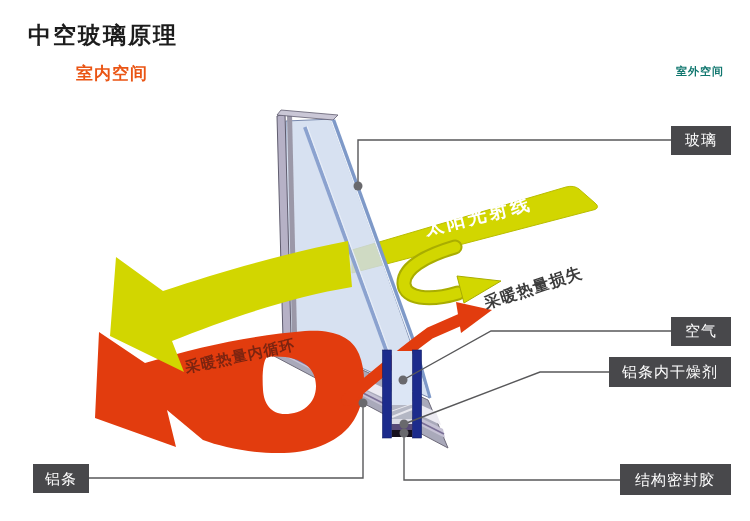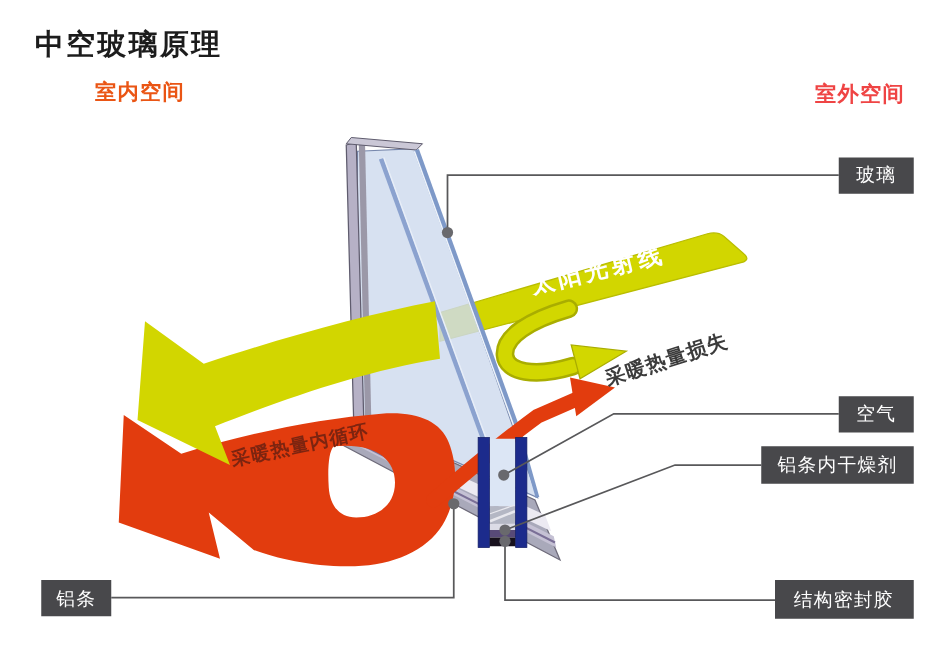--- a/index.html
+++ b/index.html
@@ -2,22 +2,22 @@
 <html><head>
 <meta charset="utf-8">
 <style>
   html,body{margin:0;padding:0;background:#ffffff;}
   .stage{position:relative;width:750px;height:521px;background:#ffffff;overflow:hidden;
          font-family:Liberation Serif, serif;}
   .title{position:absolute;left:28px;top:20px;font-size:23px;font-weight:bold;
          color:#1c1c1c;letter-spacing:2px;}
   .indoor{position:absolute;left:28px;top:62px;font-size:17px;font-weight:bold;
           color:#ea5514;letter-spacing:1px;margin-left:48px;}
-  .outdoor{position:absolute;right:26px;top:64px;font-size:17px;font-weight:bold;
-           color:#ef4444;letter-spacing:1px;}
+  .outdoor{position:absolute;right:26px;top:64px;font-size:11px;font-weight:bold;
+           color:#0f766e;letter-spacing:1px;}
   svg{position:absolute;left:0;top:0;}
   .boxlabel{font-size:15px;fill:#ffffff;letter-spacing:1px;}
   .ann-solar{font-size:19px;font-weight:bold;fill:#ffffff;letter-spacing:3px;}
   .ann-loss{font-size:16px;font-weight:bold;fill:#3b3b3b;letter-spacing:1px;}
   .ann-cycle{font-size:15px;font-weight:bold;fill:#7c2410;letter-spacing:1px;}
 </style>
 </head>
 <body>
 
 <div class="stage">

